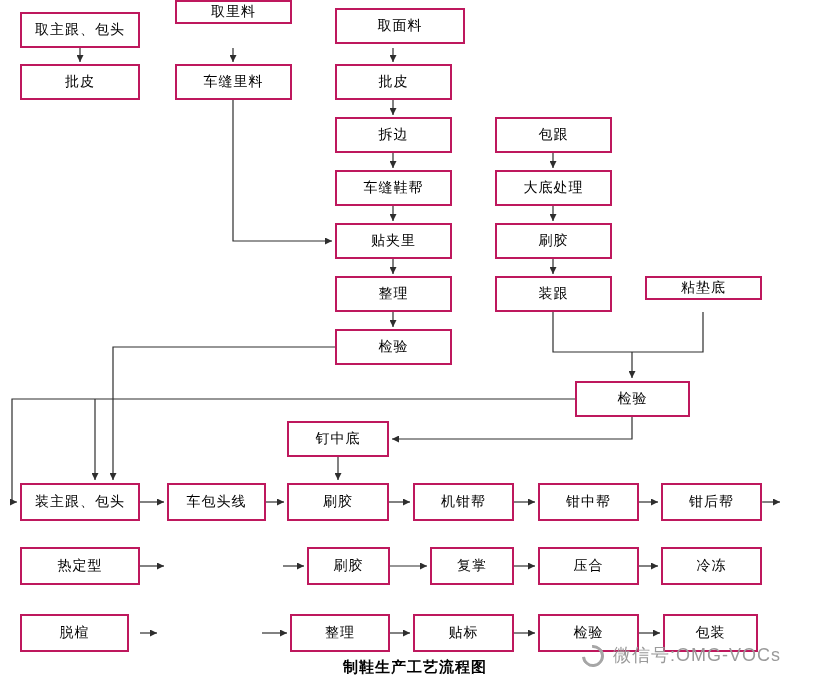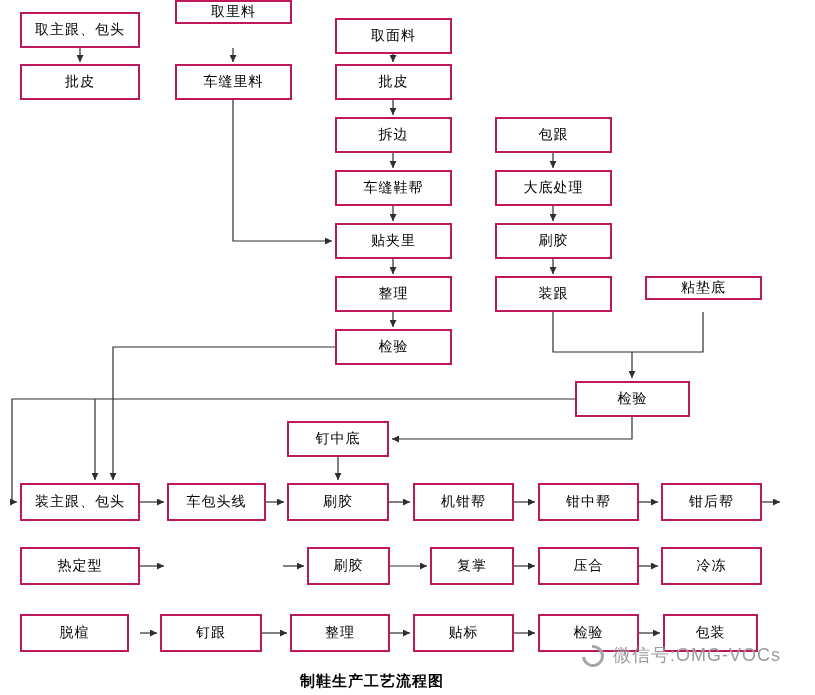--- a/index.html
+++ b/index.html
@@ -10,21 +10,21 @@
   .node{
     position:absolute;box-sizing:border-box;
     display:flex;align-items:center;justify-content:center;
     background:#ffffff;border:2px solid #be185d;
     font-size:14px;color:#000;letter-spacing:1px;white-space:nowrap;
     z-index:2;
     font-family:Liberation Serif, serif;
   }
   svg.connectors{position:absolute;left:0;top:0;z-index:1;}
   .caption{
-    position:absolute;left:300px;top:672px;width:230px;text-align:left;
+    position:absolute;left:300px;top:658px;width:230px;text-align:center;
     font-size:15px;font-weight:bold;color:#000;letter-spacing:1px;z-index:3;
   }
   .watermark{
     position:absolute;left:582px;top:643px;display:flex;align-items:flex-end;gap:9px;
     z-index:3;
   }
   .wm-icon{
     width:22px;height:22px;border:3px solid #a6a6a6;border-radius:50%;
     border-left-color:transparent;transform:rotate(40deg);
     box-sizing:border-box;display:inline-block;
@@ -87,21 +87,21 @@
       <path d="M140,633 H157" marker-end="url(#arw)"></path>
       <path d="M262,633 H287" marker-end="url(#arw)"></path>
       <path d="M390,633 H410" marker-end="url(#arw)"></path>
       <path d="M514,633 H535" marker-end="url(#arw)"></path>
       <path d="M639,633 H660" marker-end="url(#arw)"></path>
     </g>
   </svg>
 
   <div class="node" style="left:20px;top:12px;width:120px;height:36px">取主跟、包头</div>
   <div class="node" style="left:175px;top:0;width:117px;height:24px">取里料</div>
-  <div class="node" style="left:335px;top:18px;width:117px;height:36px">取面料</div>
+  <div class="node" style="left:335px;top:8px;width:130px;height:36px">取面料</div>
 
   <div class="node" style="left:20px;top:64px;width:120px;height:36px">批皮</div>
   <div class="node" style="left:175px;top:64px;width:117px;height:36px">车缝里料</div>
   <div class="node" style="left:335px;top:64px;width:117px;height:36px">批皮</div>
 
   <div class="node" style="left:335px;top:117px;width:117px;height:36px">拆边</div>
   <div class="node" style="left:495px;top:117px;width:117px;height:36px">包跟</div>
 
   <div class="node" style="left:335px;top:170px;width:117px;height:36px">车缝鞋帮</div>
   <div class="node" style="left:495px;top:170px;width:117px;height:36px">大底处理</div>
@@ -124,21 +124,20 @@
   <div class="node" style="left:538px;top:483px;width:101px;height:38px">钳中帮</div>
   <div class="node" style="left:661px;top:483px;width:101px;height:38px">钳后帮</div>
 
   <div class="node" style="left:20px;top:547px;width:120px;height:38px">热定型</div>
   <div class="node" style="left:307px;top:547px;width:83px;height:38px">刷胶</div>
   <div class="node" style="left:430px;top:547px;width:84px;height:38px">复掌</div>
   <div class="node" style="left:538px;top:547px;width:101px;height:38px">压合</div>
   <div class="node" style="left:661px;top:547px;width:101px;height:38px">冷冻</div>
 
   <div class="node" style="left:20px;top:614px;width:109px;height:38px">脱楦</div>
-  <div class="node" style="left:160px;top:614px;width:102px;height:38px">钉跟</div>
   <div class="node" style="left:290px;top:614px;width:100px;height:38px">整理</div>
   <div class="node" style="left:413px;top:614px;width:101px;height:38px">贴标</div>
   <div class="node" style="left:538px;top:614px;width:101px;height:38px">检验</div>
   <div class="node" style="left:663px;top:614px;width:95px;height:38px">包装</div>
 
   <div class="caption">制鞋生产工艺流程图</div>
 
   <div class="watermark">
     <span class="wm-icon"></span>
     <span class="wm-text">微信号:OMG-VOCs</span>

